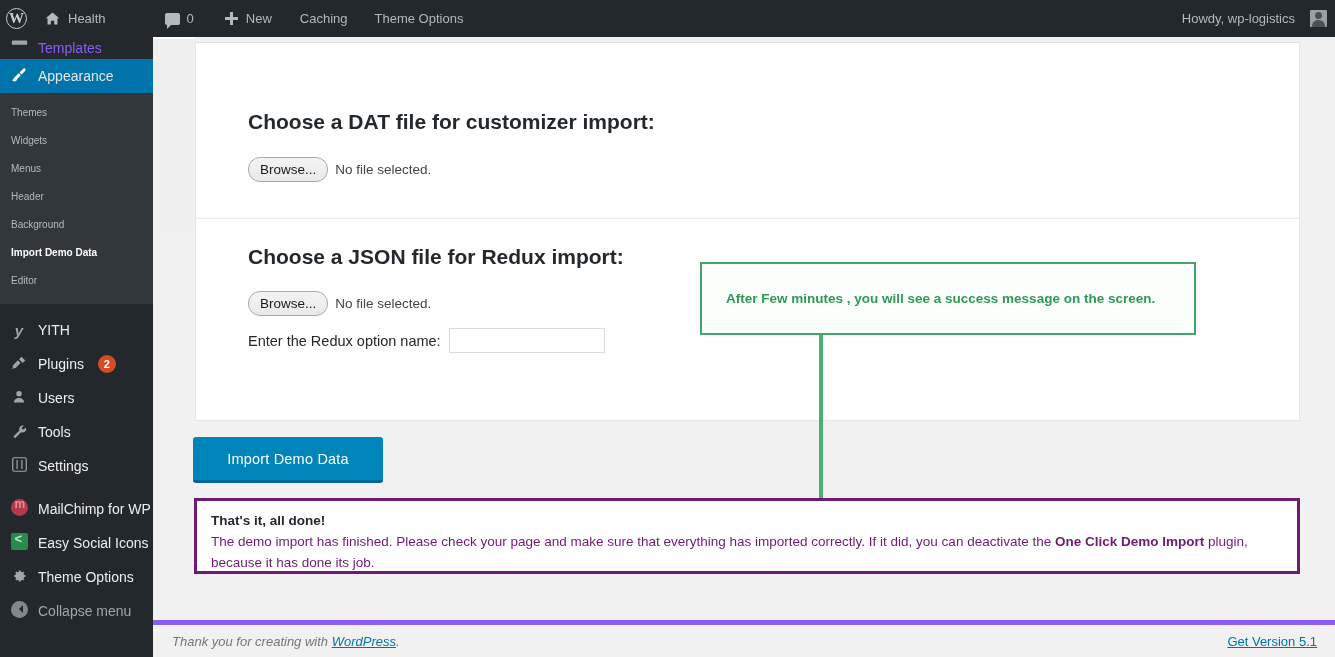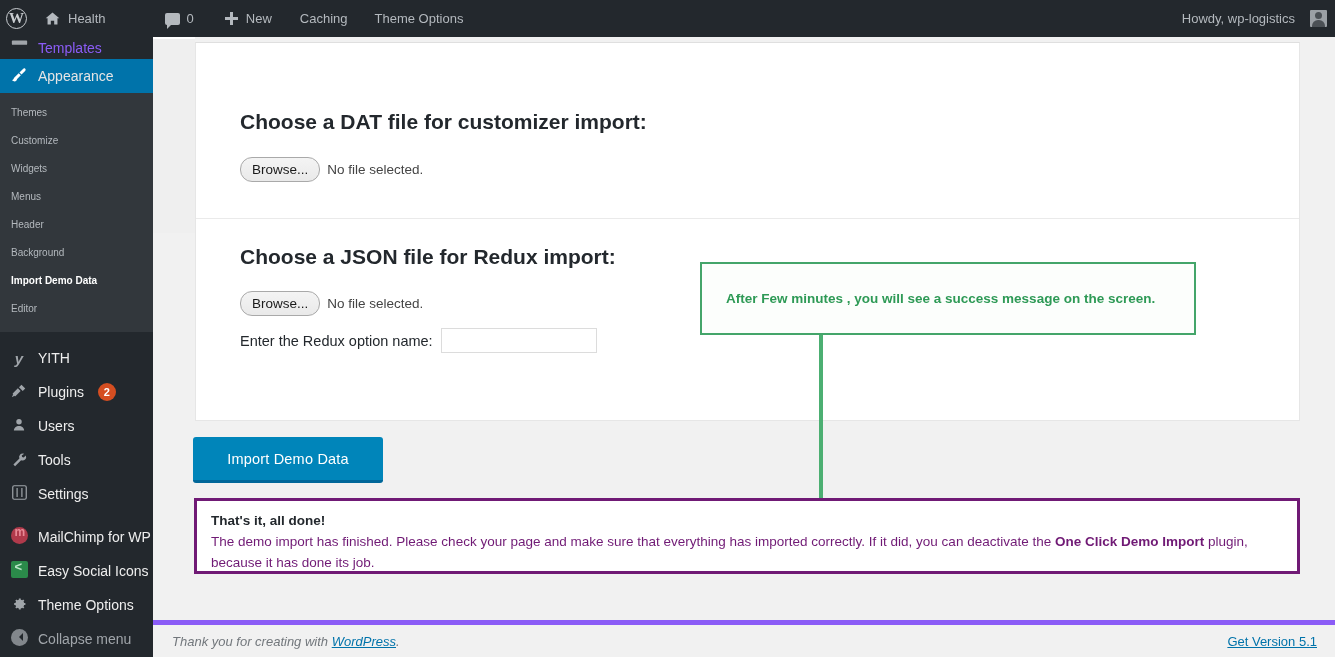--- a/index.html
+++ b/index.html
@@ -150,20 +150,21 @@
   #import-panel {
     position: absolute; left: 42px; top: 5px;
     width: 1105px; height: 379px;
     background: #fff;
     border: 1px solid #e6e6e6;
     border-top: 1px solid #dfdfdf;
   }
   .panel-section {
     padding: 0 0 0 44px;
     position: relative;
+    margin-left: 8px;
   }
   .sec-divider {
     position: absolute; left: 0; right: 0; top: 175px;
     height: 1px; background: #eaeaea;
   }
   .sec-title {
     font-size: 21px; font-weight: 700; color: #23282d;
     margin: 0; padding: 0; line-height: 26px;
     font-family: "Liberation Sans", sans-serif;
   }
@@ -319,21 +320,20 @@
     <span class="mi">
       <svg viewBox="0 0 20 20" width="16" height="16">
           <path fill="#fff" d="M17.8 2.2c-.9-.9-2.1-.5-2.8.2l-4.4 4.4 2.6 2.6 4.4-4.4c.7-.7 1.1-1.9.2-2.8zM9.6 7.7 3.9 13.4c-.5.5-.4 1.2-.9 1.9-.4.5-1.1.9-1.6 1.2.8.9 2 1.5 3.2 1.5 1.5 0 2.6-1.1 2.8-2.3.1-.6.5-1 .9-1.4l4-4z"></path>
         </svg>
     </span>
     <span>Appearance</span>
   </div>
 
   <div id="submenu">
     <div class="sub-item">Themes</div>
-    <div class="sub-item">Customize</div>
     <div class="sub-item">Widgets</div>
     <div class="sub-item">Menus</div>
     <div class="sub-item">Header</div>
     <div class="sub-item">Background</div>
     <div class="sub-item current">Import Demo Data</div>
     <div class="sub-item">Editor</div>
   </div>
 
   <div class="menu-sep"></div>
 

